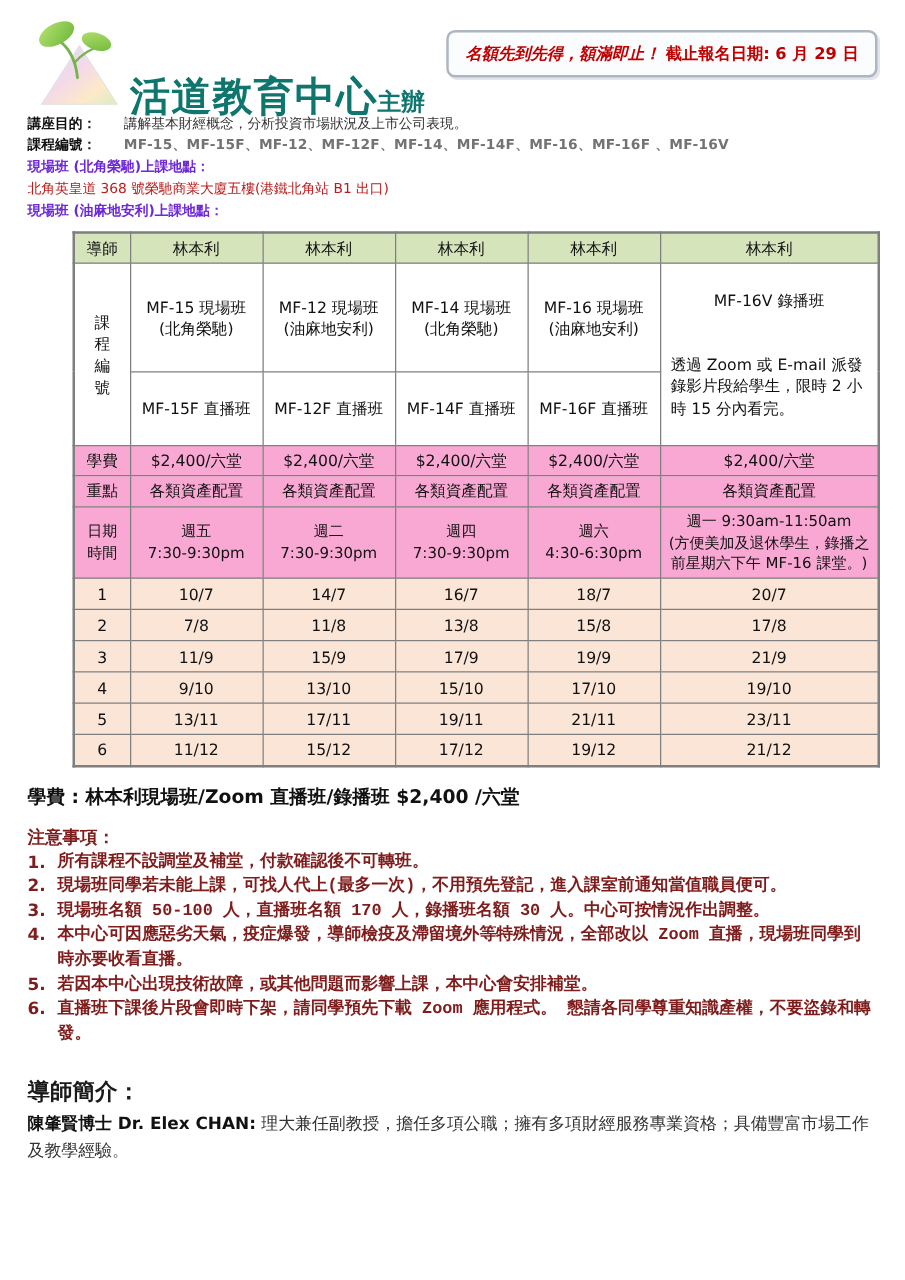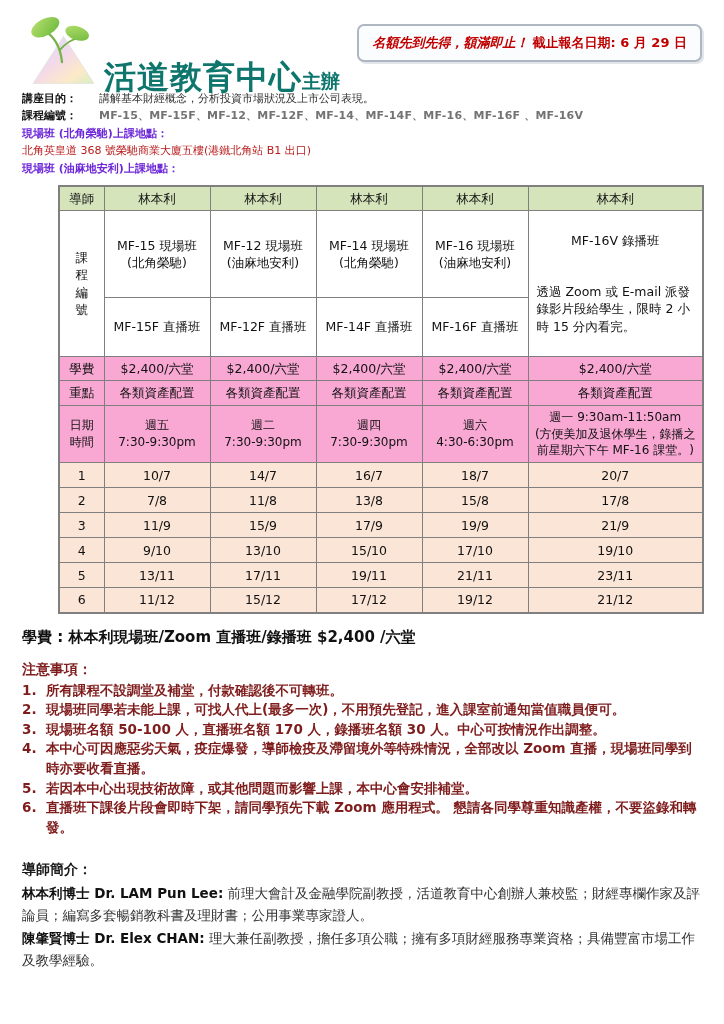--- a/index.html
+++ b/index.html
@@ -52,25 +52,25 @@
   .rec-desc  { text-align:left; padding:0 6px; }
 
   
   .fee-line { margin:14px 22px 0 22px; font-size:15px; font-weight:800; color:#111; }
 
   
   .notes { margin:14px 22px 0 22px; color:#7f1d1d; }
   .notes-heading { font-size:14px; font-weight:800; margin-bottom:2px; }
   .note-item { display:flex; font-size:13.5px; font-weight:700; line-height:1.45; }
   .note-num { width:24px; flex:0 0 24px; }
-  .note-text { flex:1; }
+  .note-text { flex:1;font-family:Liberation Mono, monospace; }
 
   
   .instructors { margin:24px 22px 0 22px; }
-  .instr-heading { font-size:14px; font-weight:800; margin-bottom:4px; }
+  .instr-heading { font-size:18px; font-weight:800; margin-bottom:4px; }
   .bio { font-size:13.5px; line-height:1.6; color:#333; margin-bottom:2px; }
   .bio .bname { font-weight:800; color:#111; }
 </style>
 </head>
 <body>
 
 <div class="page">
 
   <div class="header">
     <div class="logo">
@@ -265,21 +265,18 @@
     </div>
     <div class="note-item">
       <span class="note-num">6.</span>
       <span class="note-text">直播班下課後片段會即時下架，請同學預先下載 Zoom 應用程式。 懇請各同學尊重知識產權，不要盜錄和轉發。</span>
     </div>
   </div>
 
   <div class="instructors">
     <div class="instr-heading">導師簡介：</div>
     <div class="bio">
-      <span class="bname">林本利博士 Dr. LAM Pun Lee:</span><span> 前理大會計及金融學院副教授，活道教育中心創辦人兼校監；財經專欄作家及評論員；編寫多套暢銷教科書及理財書；公用事業專家證人。</span>
-    </div>
-    <div class="bio">
       <span class="bname">陳肇賢博士 Dr. Elex CHAN:</span><span> 理大兼任副教授，擔任多項公職；擁有多項財經服務專業資格；具備豐富市場工作及教學經驗。</span>
     </div>
 
   </div>
 
 </div>
 
 </body></html>

